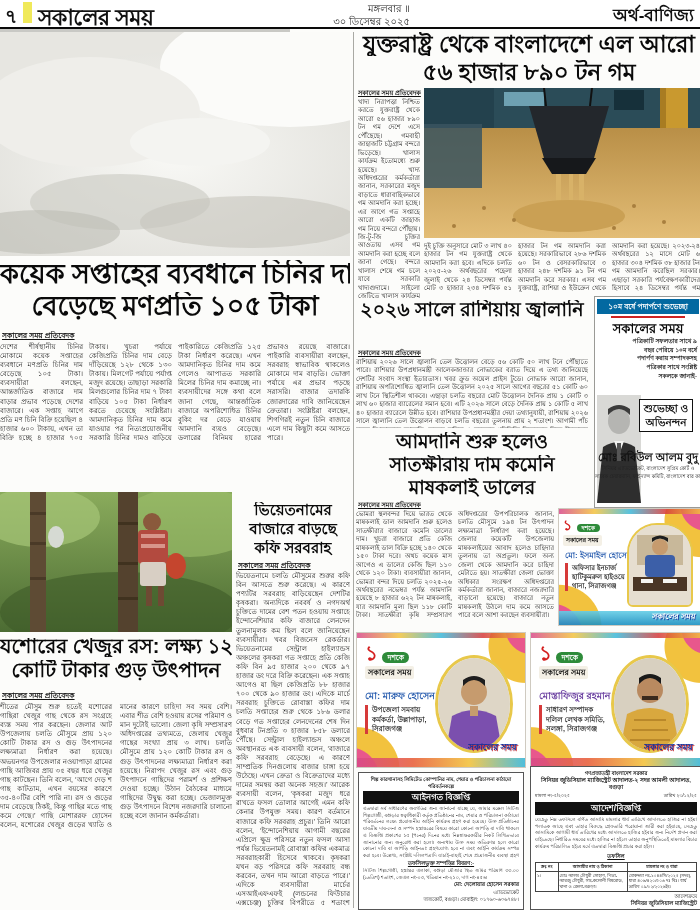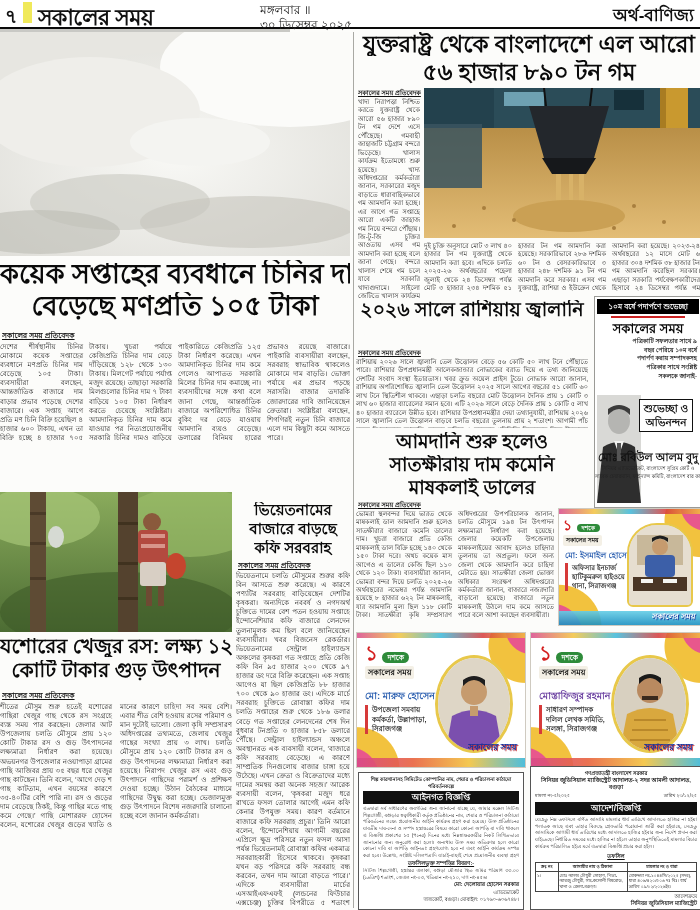--- a/index.html
+++ b/index.html
@@ -5,30 +5,30 @@
   html,body{margin:0;padding:0;background:#888;}
   .page{position:relative;width:700px;height:910px;background:#fcfcfa;margin:0 auto;overflow:hidden;
         font-family:"Liberation Sans","DejaVu Sans",sans-serif;color:#111;}
   .abs{position:absolute;}
   
   .hdr{position:absolute;left:0;top:0;width:700px;height:27px;border-bottom:2.5px solid #0a0a0a;background:#fff;}
   .hdr-sub{position:absolute;left:0;top:29px;width:290px;height:3px;background:#c9c9c5;}
   .pgnum{font-size:19px;font-weight:bold;}
   .ybar{background:#f0e95a;}
   .masthead{font-size:22px;font-weight:bold;letter-spacing:-.5px;}
-  .dateblock{font-size:12px;line-height:1.25;text-align:left;color:#222;}
+  .dateblock{font-size:10px;line-height:1.25;text-align:right;color:#222;}
   .section{font-size:17px;font-weight:bold;}
   
   .hl{font-weight:bold;color:#0a0a0a;text-align:center;white-space:nowrap;overflow:hidden;line-height:1.05;}
   .byline{font-weight:bold;font-size:7.5px;text-decoration:underline;color:#111;white-space:nowrap;overflow:hidden;}
   .body-txt{font-size:7px;line-height:1.3;text-align:justify;color:#1a1a1a;overflow:hidden;}
   .vline{background:#a9a9a4;width:1px;}
   
   .ad-anniv{background:#fff;border:1px solid #9a9a96;}
-  .ad-anniv .bar{background:#000000;color:#fff;font-weight:bold;font-size:7.5px;text-align:center;line-height:15px;}
+  .ad-anniv .bar{background:#0369a1;color:#fff;font-weight:bold;font-size:7.5px;text-align:center;line-height:15px;}
   .ad-anniv .mast{font-size:13px;font-weight:bold;text-align:center;color:#0a0a0a;}
   .ad-anniv .redline{height:2px;background:#c22;width:70%;margin:2px auto 1px;}
   .ad-anniv .msg{font-size:6px;line-height:1.45;text-align:right;color:#222;font-weight:bold;}
   .greetbox{border:1.5px solid #111;text-align:center;font-weight:bold;font-size:10.5px;line-height:1.3;background:#fff;}
   .ad-anniv .nm{font-size:11px;font-weight:bold;text-align:center;white-space:nowrap;overflow:hidden;}
   .ad-anniv .ttl{font-size:5px;text-align:center;color:#222;white-space:nowrap;overflow:hidden;}
   .profile{background:
      radial-gradient(circle at 104% -4%, #e8578c 0 26px, rgba(0,0,0,0) 27px),
      radial-gradient(circle at 100% 10%, #f2c23e 0 36px, rgba(0,0,0,0) 37px),
      radial-gradient(circle at -5% 108%, #e8578c 0 30px, rgba(0,0,0,0) 31px),

